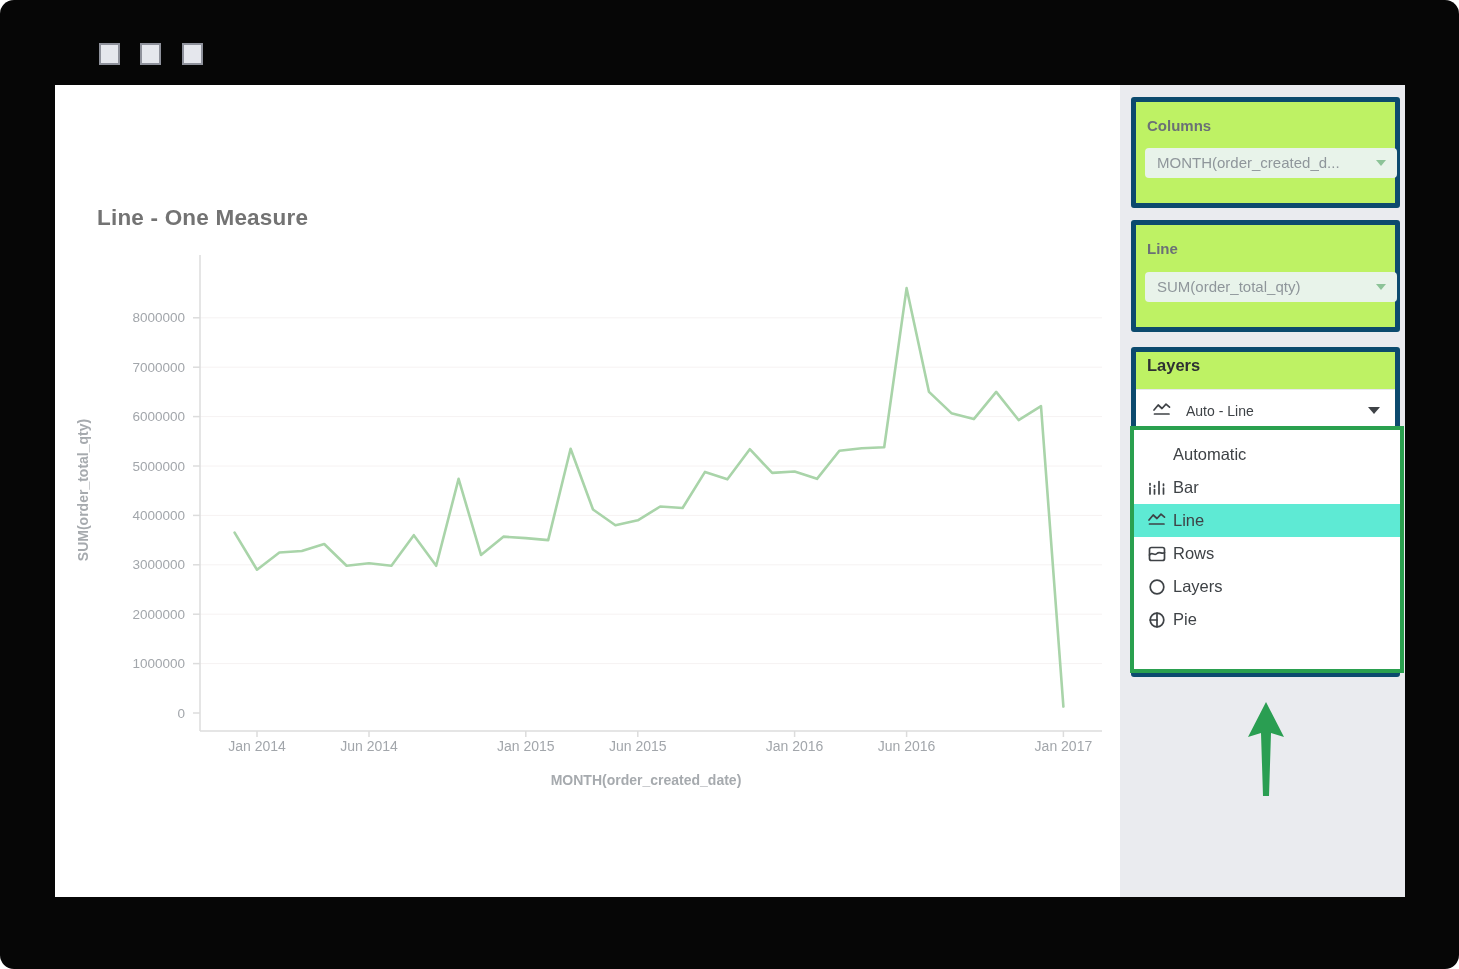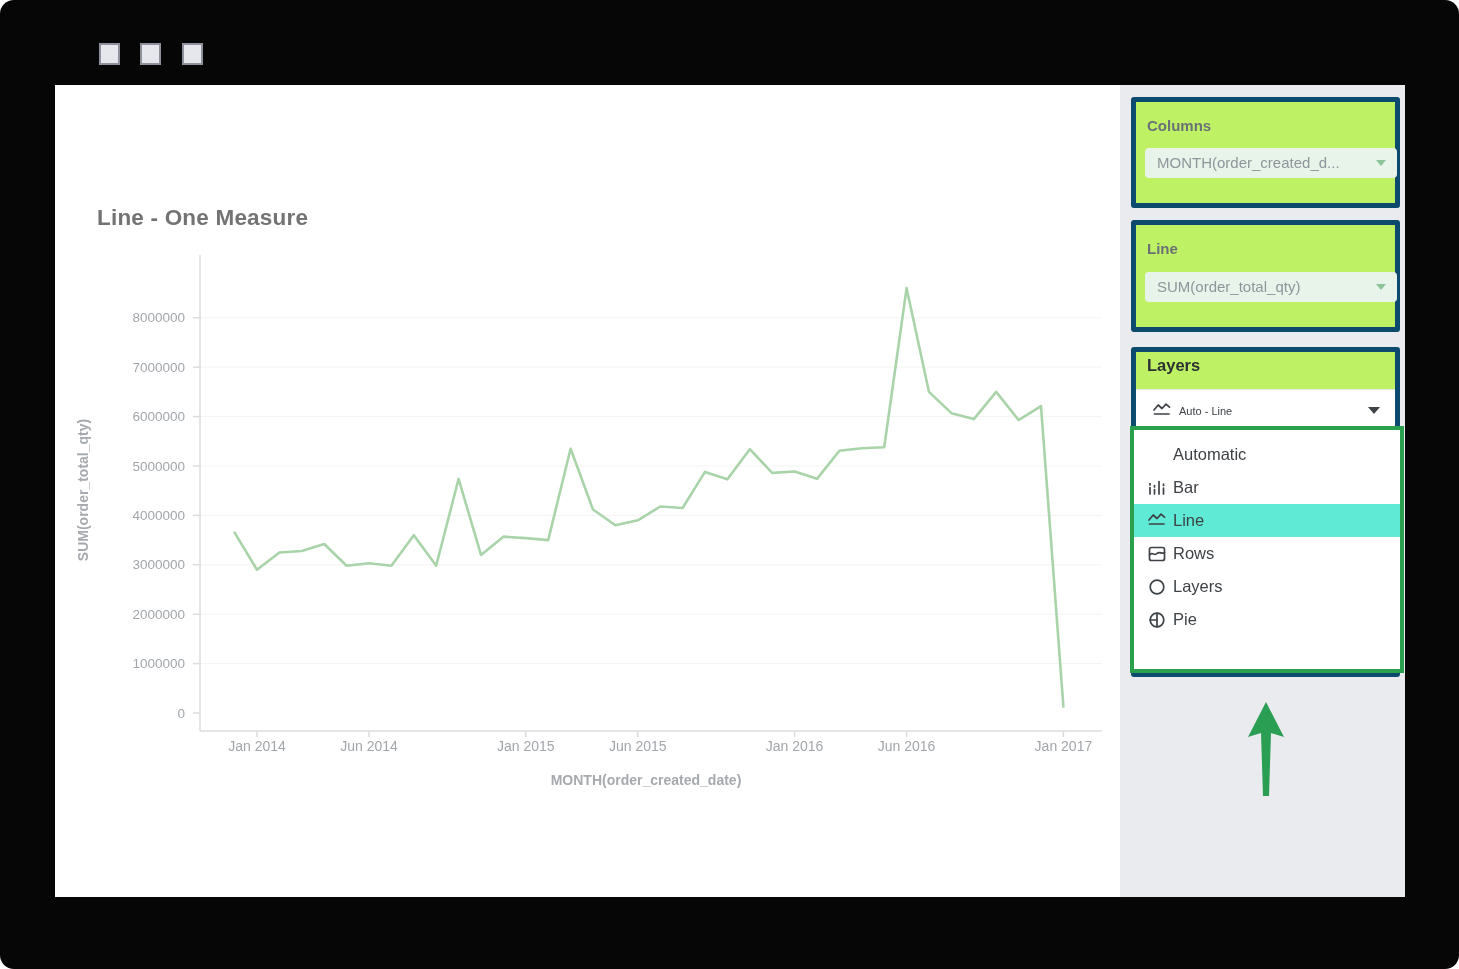--- a/index.html
+++ b/index.html
@@ -27,21 +27,21 @@
   .pill { position:absolute; left:9px; width:252px; height:30px; background:#e8f3ea;
           border-radius:4px; font-size:15px; font-weight:400; color:#8f969b;
           line-height:30px; padding:0 26px 0 12px; white-space:nowrap; overflow:hidden; }
   .pill-caret { position:absolute; right:11px; top:12px; width:0; height:0;
                 border-left:5.5px solid transparent; border-right:5.5px solid transparent;
                 border-top:6px solid #8cc398; }
   .layers-header { color:#2d3033; font-size:16.5px; }
   .divider { position:absolute; left:0; top:37px; width:100%; height:1px; background:#e7e8ec; }
   .auto-row { position:absolute; left:0; top:38px; width:100%; height:41px;
               display:flex; align-items:center; padding-left:16px; background:#ffffff; }
-  .auto-row .lbl { font-size:11px; color:#3e4246; margin-left:7px; }
+  .auto-row .lbl { font-size:14px; color:#3e4246; margin-left:14px; }
   .auto-caret { position:absolute; right:15px; top:17px; width:0; height:0;
                 border-left:6.5px solid transparent; border-right:6.5px solid transparent;
                 border-top:7px solid #3f4347; }
   
   .menu { position:absolute; left:10px; top:341px; width:274px; height:247px;
           background:#ffffff; border:4px solid #2aa04f; padding-top:8px; }
   .menu-item { height:33px; display:flex; align-items:center; padding-left:13px;text-align:right; }
   .menu-item.no-icon { padding-left:39px; }
   .menu-item.selected { background:#5eead4; }
   .menu-item .ico { width:20px; height:20px; margin-right:6px; flex:0 0 20px; }

